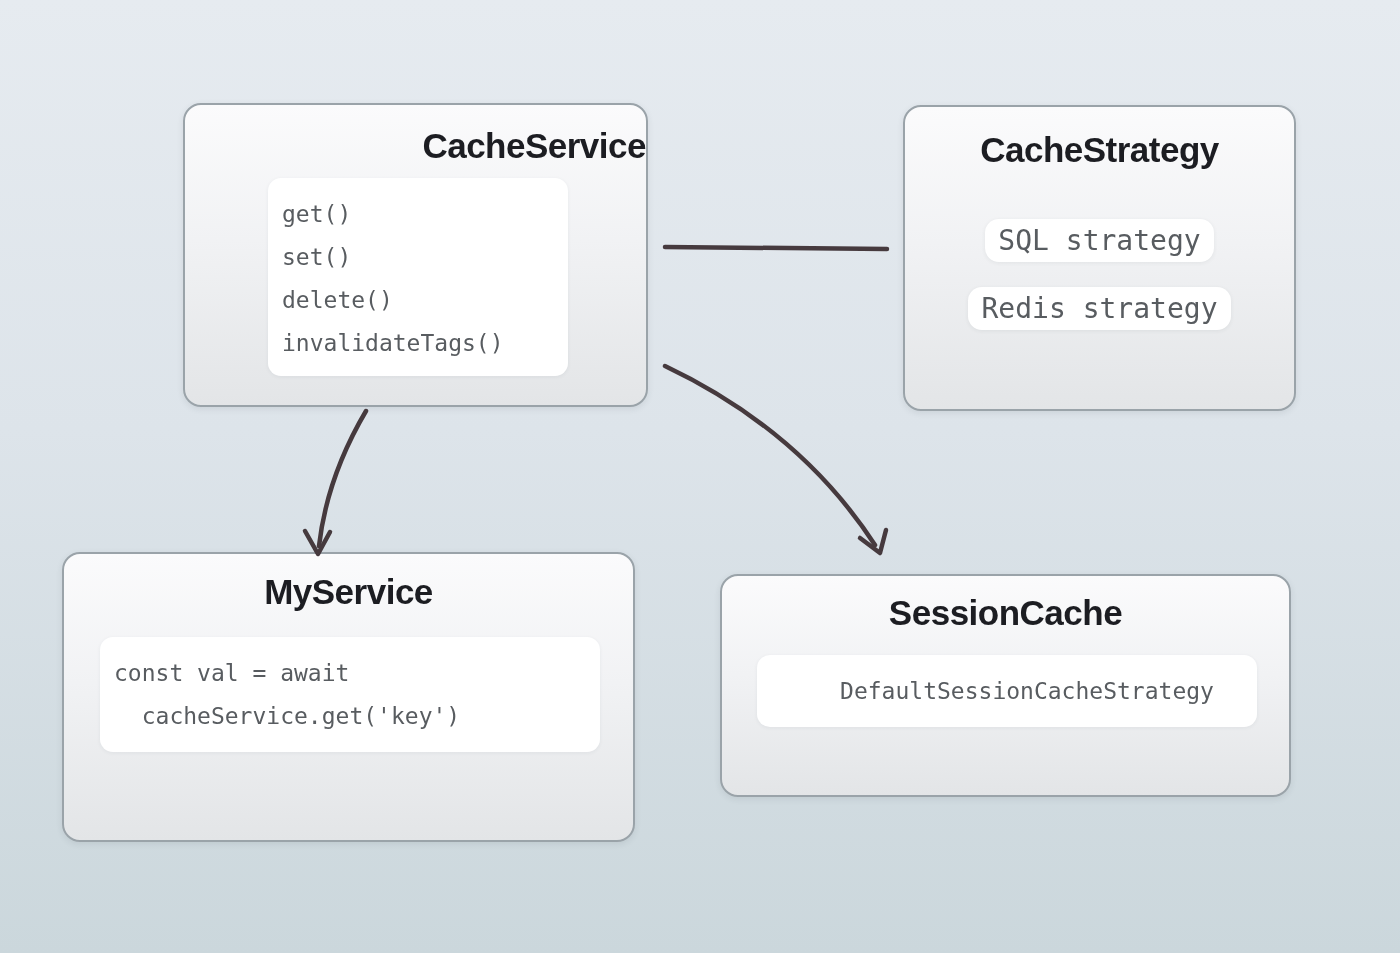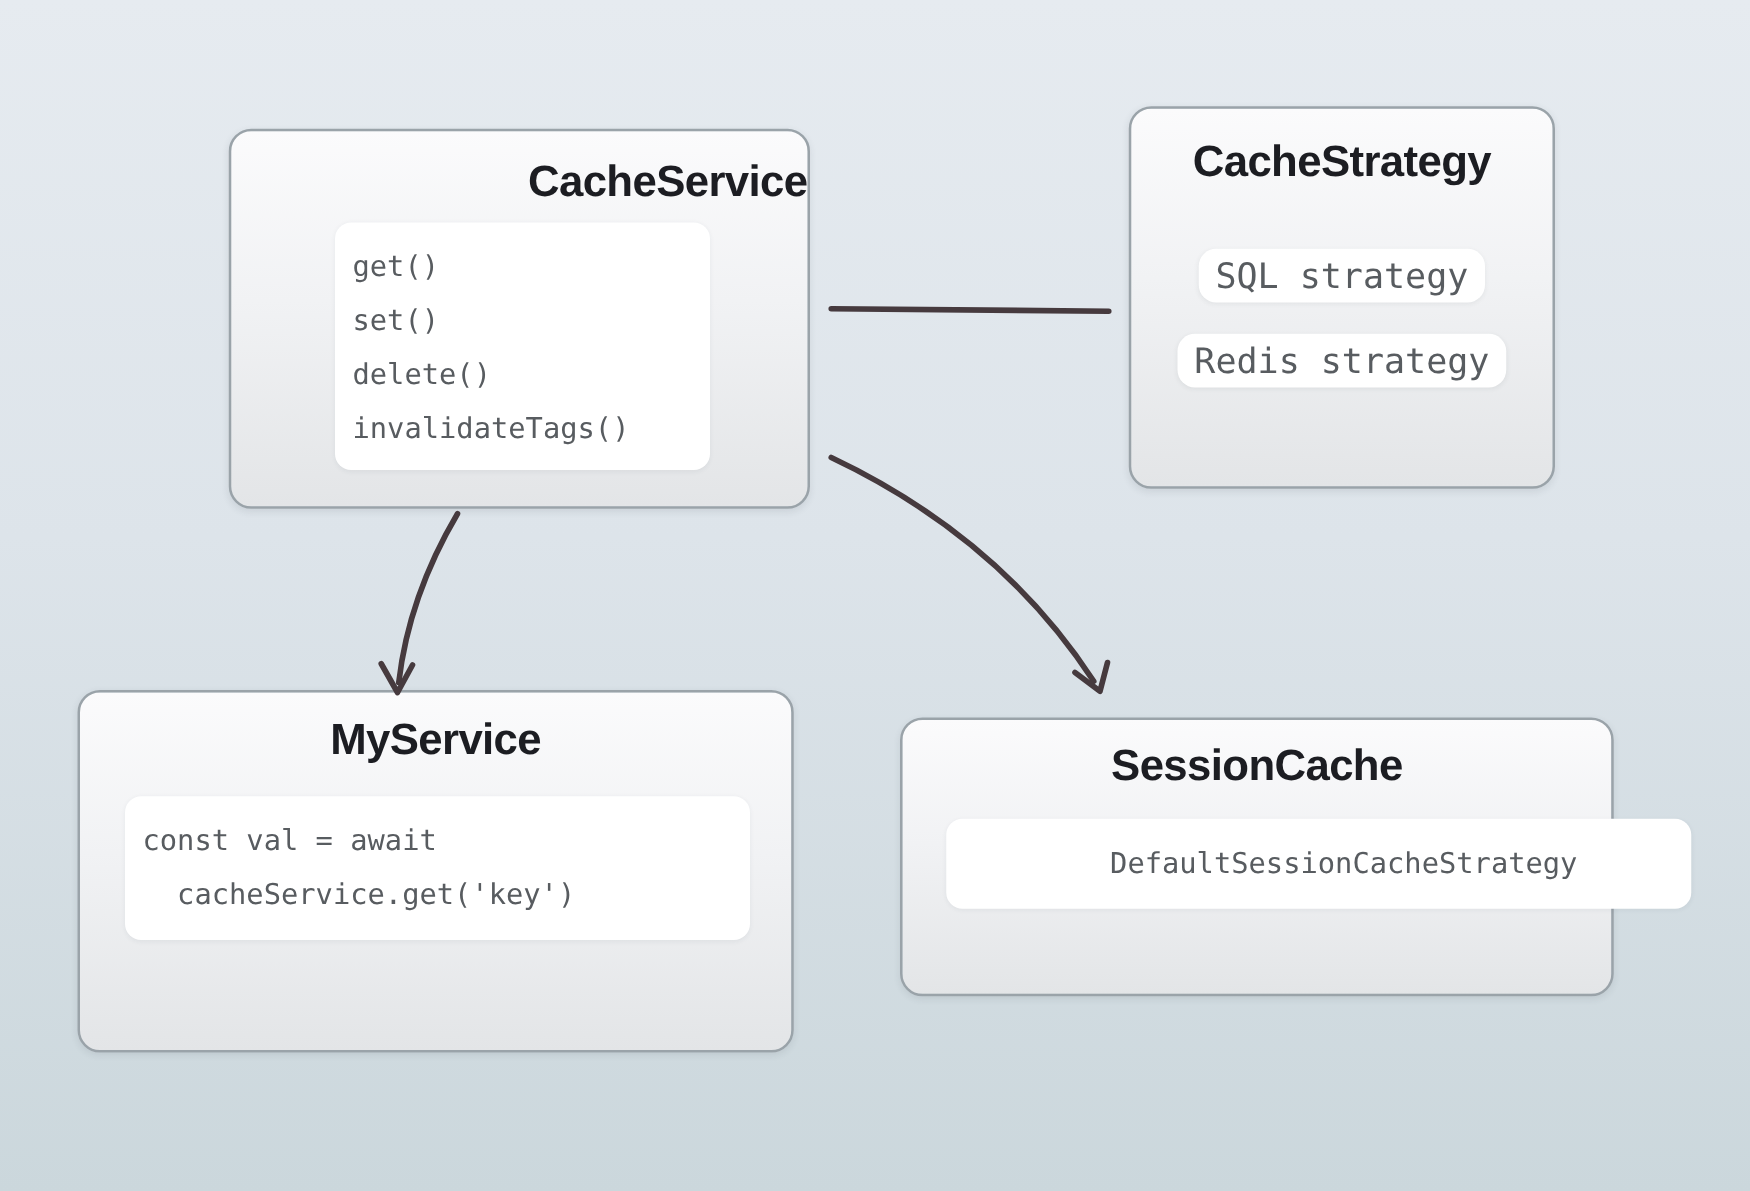--- a/index.html
+++ b/index.html
@@ -52,21 +52,21 @@
     font-size: 23px;
     line-height: 43px;
   }
 
   
   #node-cache-service { left: 183px; top: 103px; width: 465px; height: 304px; }
   #node-cache-service .node-title { top: 21px; text-align: right; }
   #node-cache-service .code-panel { left: 83px; top: 73px; width: 300px; height: 198px; padding: 15px 14px 11px 14px; }
 
   
-  #node-cache-strategy { left: 903px; top: 85px; width: 341px; height: 306px; }
+  #node-cache-strategy { left: 903px; top: 105px; width: 393px; height: 306px; }
   #node-cache-strategy .node-title { top: 23px; }
   .pill-stack {
     position: absolute;
     left: 0; right: 0; top: 87px;
     display: flex;
     flex-direction: column;
     align-items: center;
     gap: 25px;
     margin-top: 25px;
   }
@@ -84,21 +84,21 @@
 
   
   #node-my-service { left: 62px; top: 552px; width: 573px; height: 290px; }
   #node-my-service .node-title { top: 18px; }
   #node-my-service .code-panel { left: 36px; top: 83px; width: 500px; height: 115px; padding: 15px 14px; }
 
   
   #node-session-cache { left: 720px; top: 574px; width: 571px; height: 223px; }
   #node-session-cache .node-title { top: 17px; }
   #node-session-cache .code-panel {
-    left: 35px; top: 79px; width: 596px; height: 72px;
+    left: 35px; top: 79px; width: 500px; height: 72px;
     display: flex; align-items: center; justify-content: center; padding-left: 40px;
   }
 
   #edge-layer {
     position: absolute; inset: 0;
     pointer-events: none;
   }
   #edge-layer path, #edge-layer line {
     stroke: var(--arrow);
     stroke-width: 4.5;

